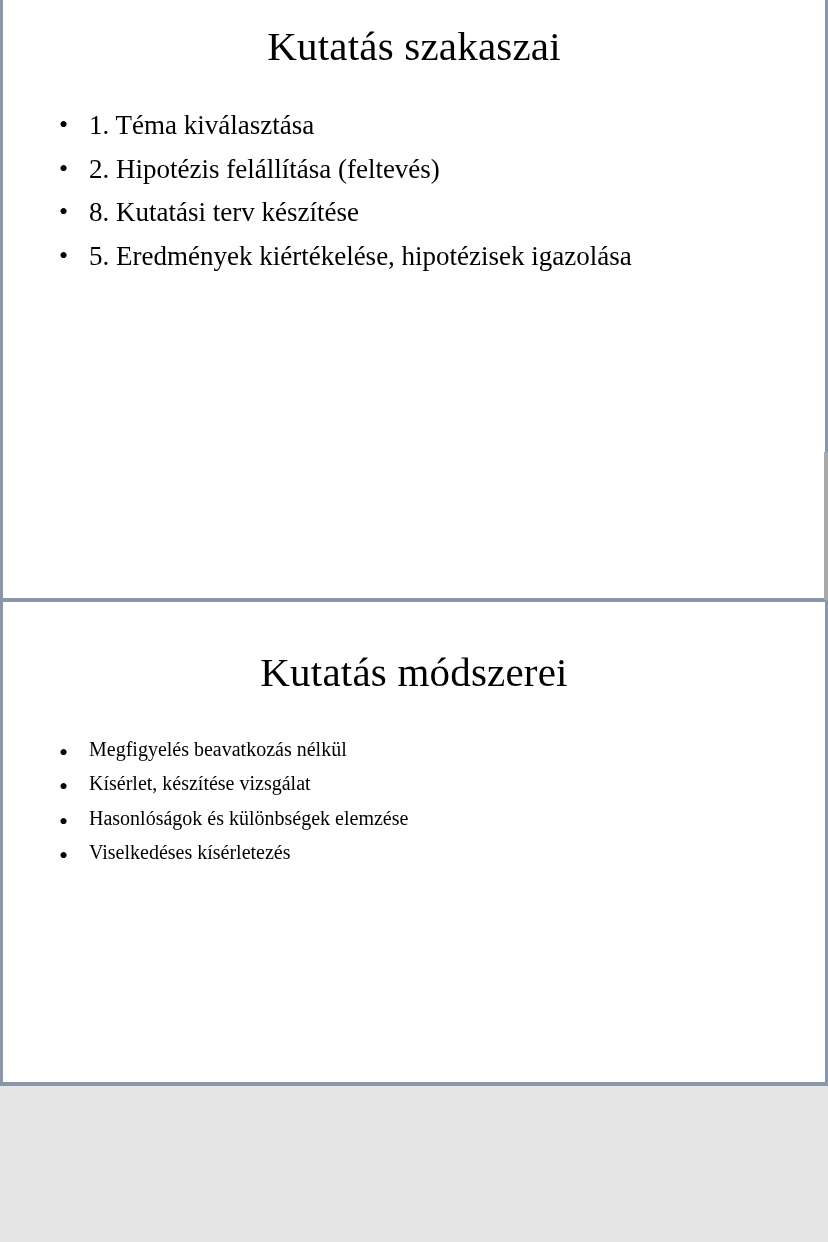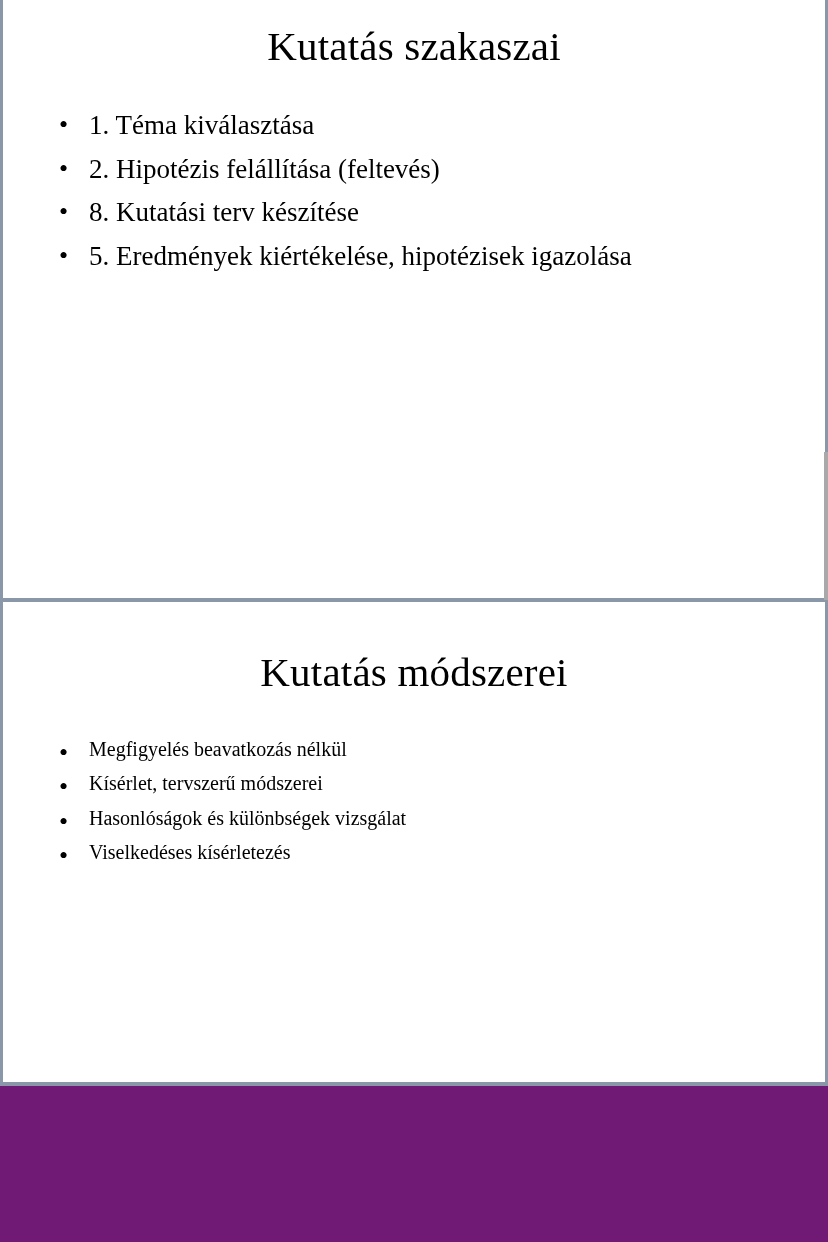--- a/index.html
+++ b/index.html
@@ -12,21 +12,21 @@
     height: 1242px;
     font-family: "Liberation Serif", serif;
     color: #000000;
     overflow: hidden;
     position: relative;
   }
   .page {
     width: 828px;
     height: 1242px;
     position: relative;
-    background: #701a75;
+    background: #e5e5e5;
   }
   
   .top-shade {
     position: absolute;
     top: 0;
     left: 0;
     width: 828px;
     height: 18px;
     background: linear-gradient(to bottom, #f0f0f0, #ffffff);
   }
@@ -115,21 +115,21 @@
       <li>5. Eredmények kiértékelése, hipotézisek igazolása</li>
     </ul>
   </section>
 
   <div class="slide-divider"></div>
 
   <section class="slide slide-two">
     <h1 class="slide-title">Kutatás módszerei</h1>
     <ul class="bullets">
       <li>Megfigyelés beavatkozás nélkül</li>
-      <li>Kísérlet, tervszerű módszerei</li>
-      <li>Hasonlóságok és különbségek vizsgálat</li>
+      <li>Kísérlet, készítése vizsgálat</li>
+      <li>Hasonlóságok és különbségek elemzése</li>
       <li>Viselkedéses kísérletezés</li>
     </ul>
   </section>
 
   <div class="edge-marker"></div>
 
 </div>
 
 </body></html>

